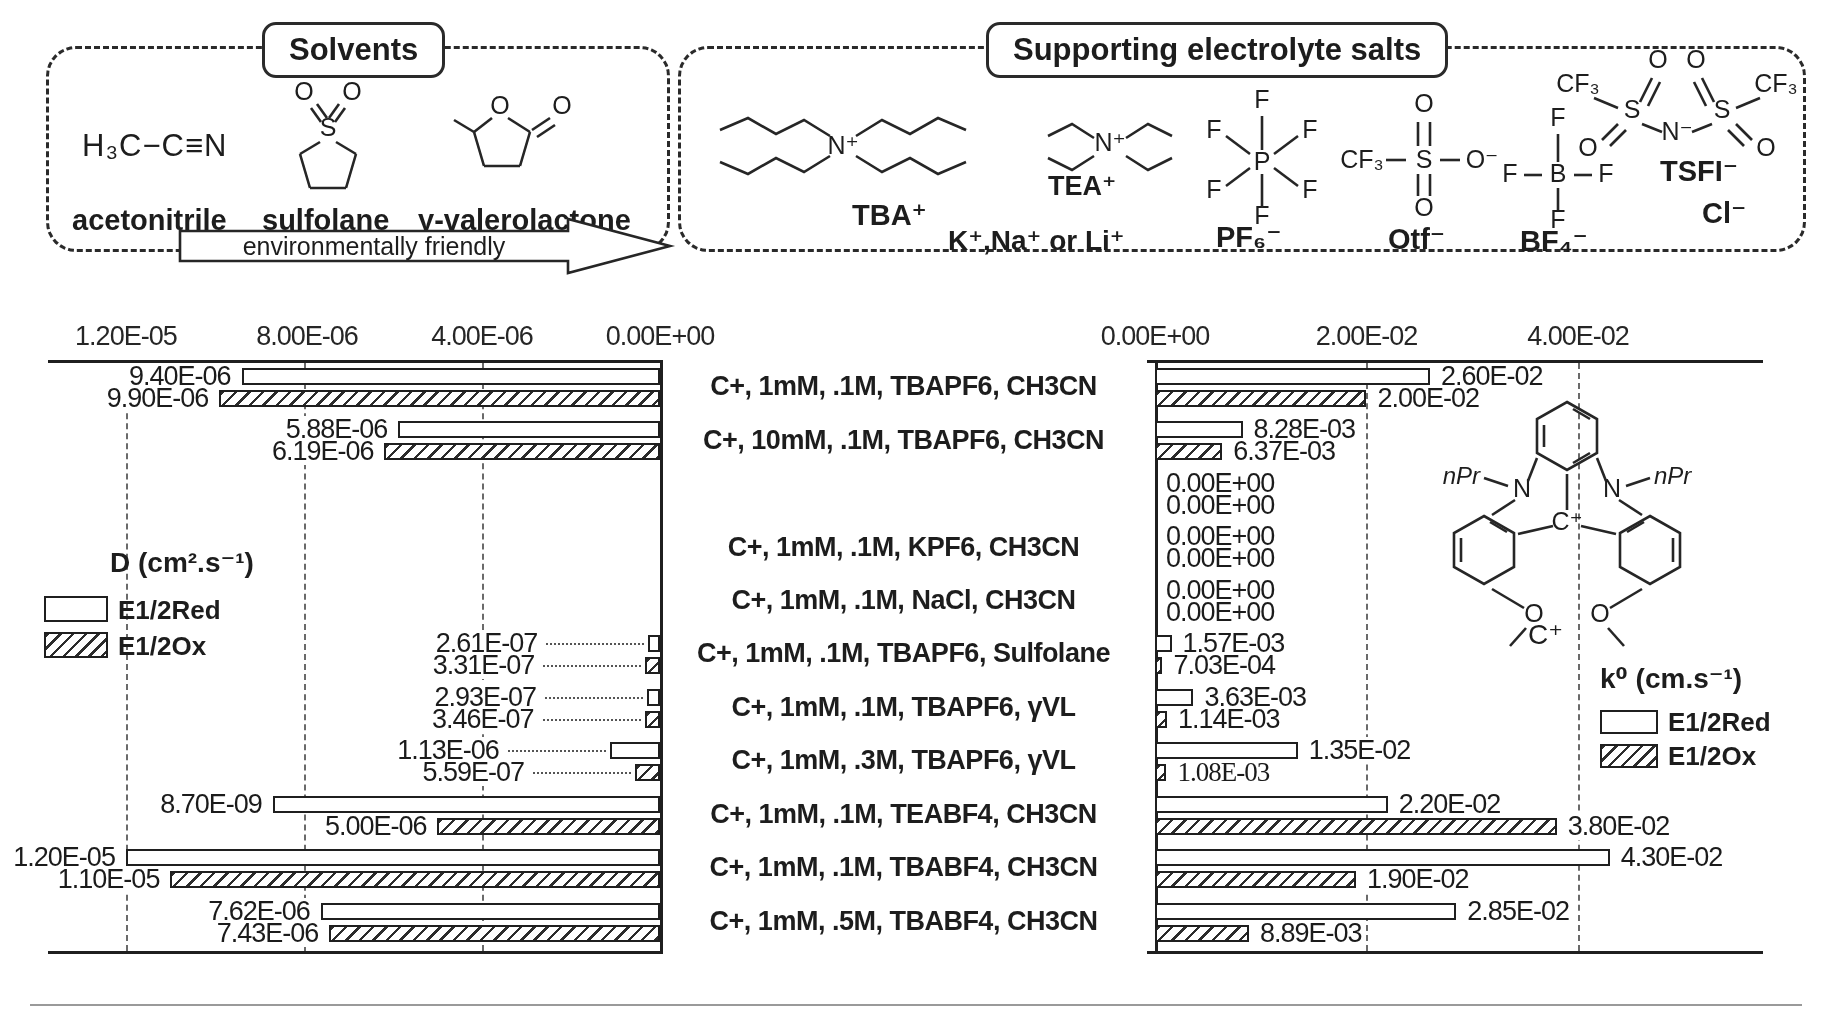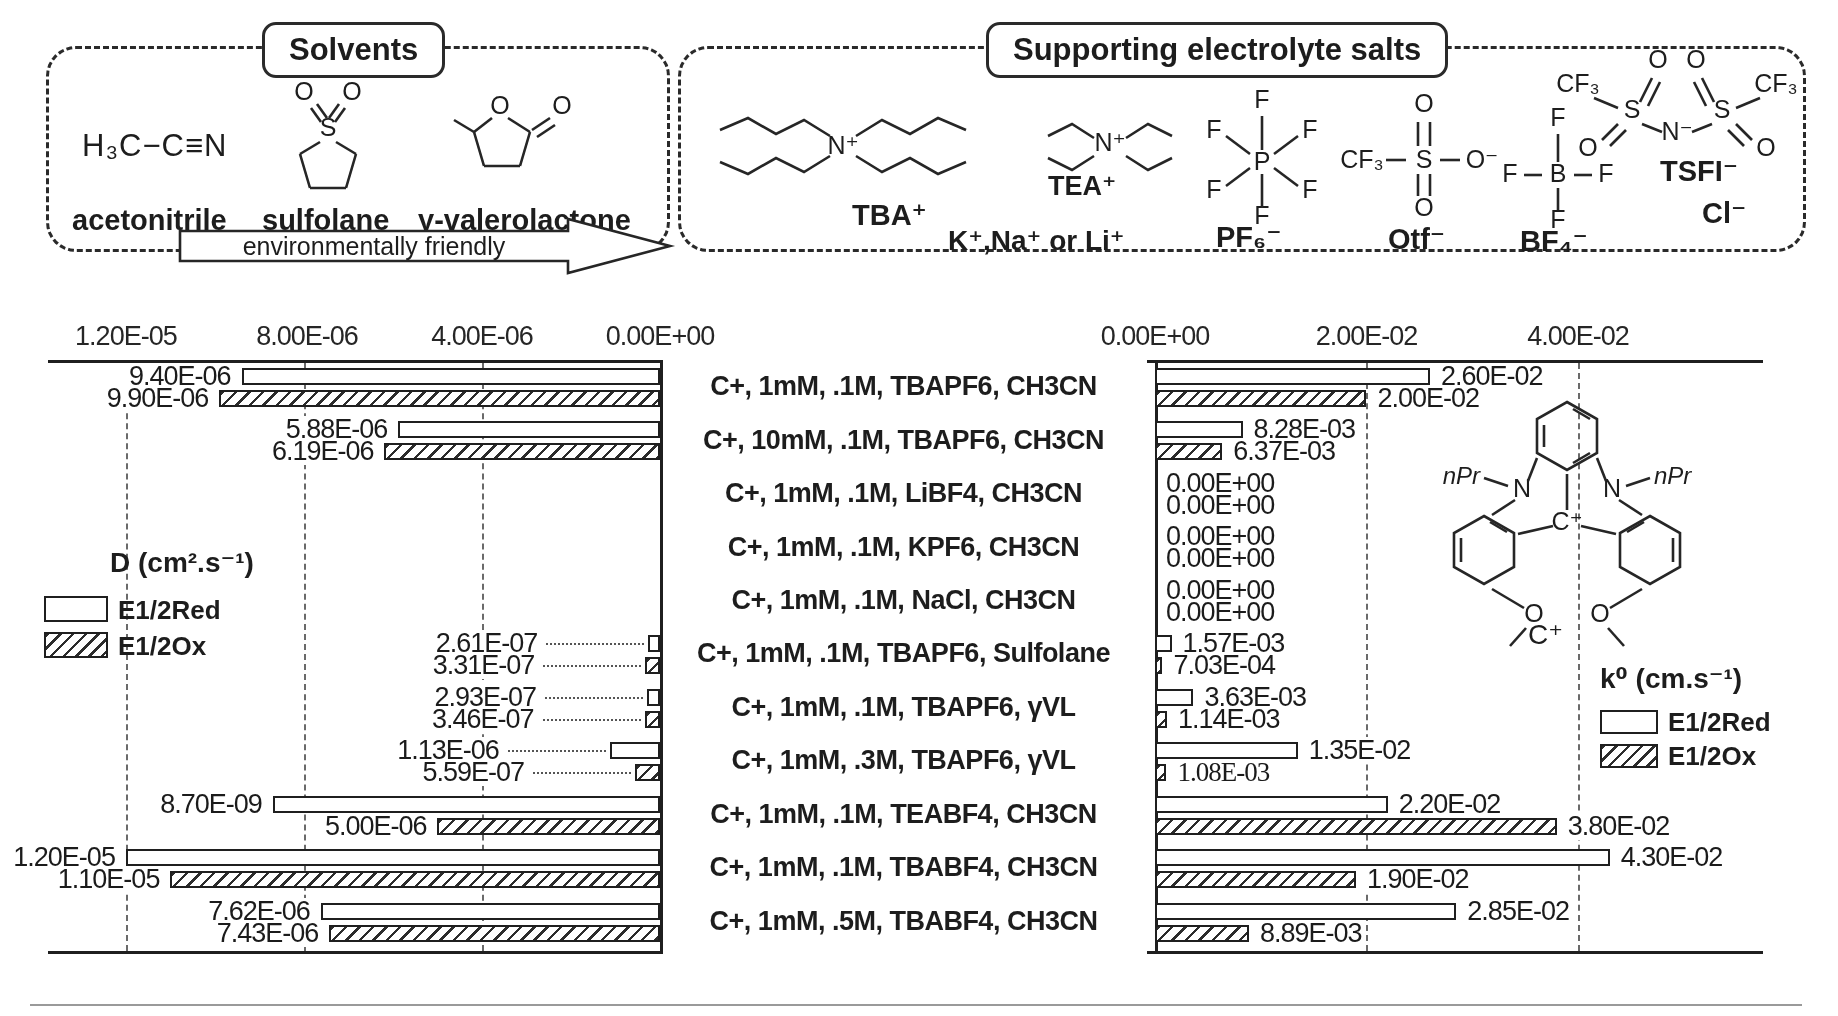--- a/index.html
+++ b/index.html
@@ -220,21 +220,20 @@
       <div class="bar ox" style="top: 454.636px; width: 222.545px; left: 389.455px;"></div>
       <div class="vlabel" style="top: 449.636px; right: 230.545px;">5.00E-06</div>
       <div class="bar ox" style="top: 508.091px; width: 489.6px; left: 122.4px;"></div>
       <div class="vlabel" style="top: 503.091px; right: 497.6px;">1.10E-05</div>
       <div class="bar ox" style="top: 561.545px; width: 330.703px; left: 281.297px;"></div>
       <div class="vlabel" style="top: 556.545px; right: 338.703px;">7.43E-06</div>
     </div>
   <div id="center-col" class="abs" style="left:660px;top:360px;width:487px;height:588px;">
       <div class="cond" style="top: 0px; height: 53.4545px;">C+, 1mM, .1M, TBAPF6, CH3CN</div>
       <div class="cond" style="top: 53.4545px; height: 53.4545px;">C+, 10mM, .1M, TBAPF6, CH3CN</div>
-      <div class="cond" style="top: 106.909px; height: 53.4545px;">C+, 1mM, .1M, LiBF4, CH3CN</div>
       <div class="cond" style="top: 160.364px; height: 53.4545px;">C+, 1mM, .1M, KPF6, CH3CN</div>
       <div class="cond" style="top: 213.818px; height: 53.4545px;">C+, 1mM, .1M, NaCl, CH3CN</div>
       <div class="cond" style="top: 267.273px; height: 53.4545px;">C+, 1mM, .1M, TBAPF6, Sulfolane</div>
       <div class="cond" style="top: 320.727px; height: 53.4545px;">C+, 1mM, .1M, TBAPF6, γVL</div>
       <div class="cond" style="top: 374.182px; height: 53.4545px;">C+, 1mM, .3M, TBAPF6, γVL</div>
       <div class="cond" style="top: 427.636px; height: 53.4545px;">C+, 1mM, .1M, TEABF4, CH3CN</div>
       <div class="cond" style="top: 481.091px; height: 53.4545px;">C+, 1mM, .1M, TBABF4, CH3CN</div>
       <div class="cond" style="top: 534.545px; height: 53.4545px;">C+, 1mM, .5M, TBABF4, CH3CN</div>
     </div>
   <div id="right-plot" class="plot" style="left: 1147px; top: 360px; width: 616px; height: 588px;">

